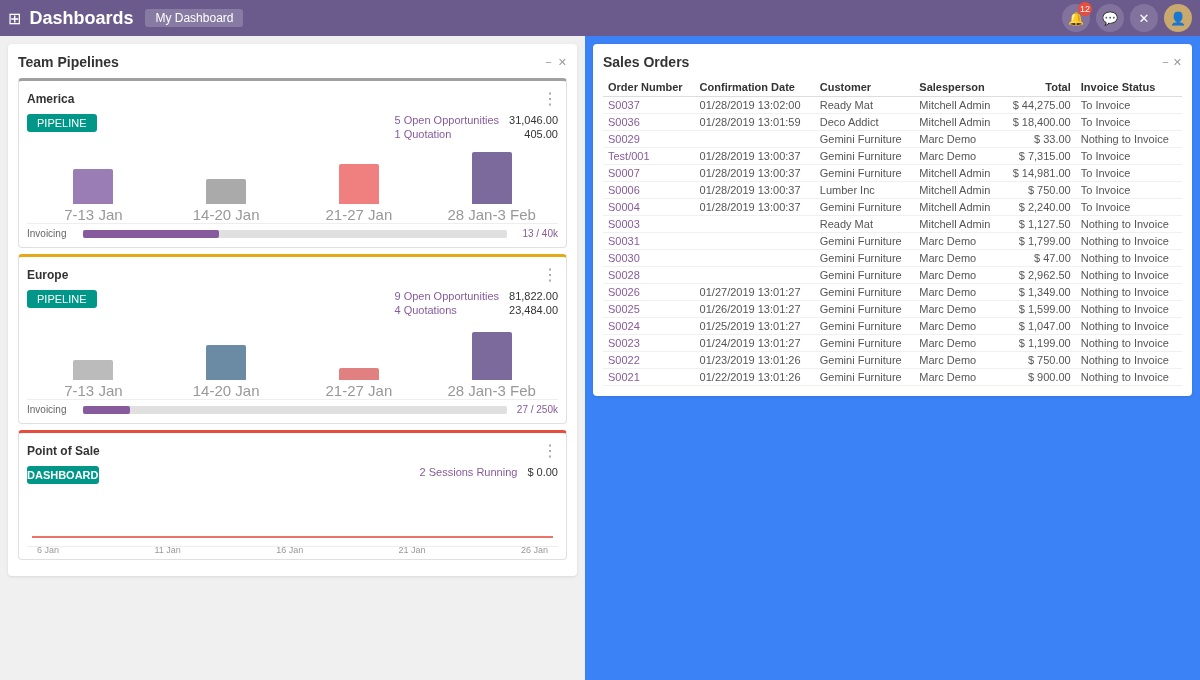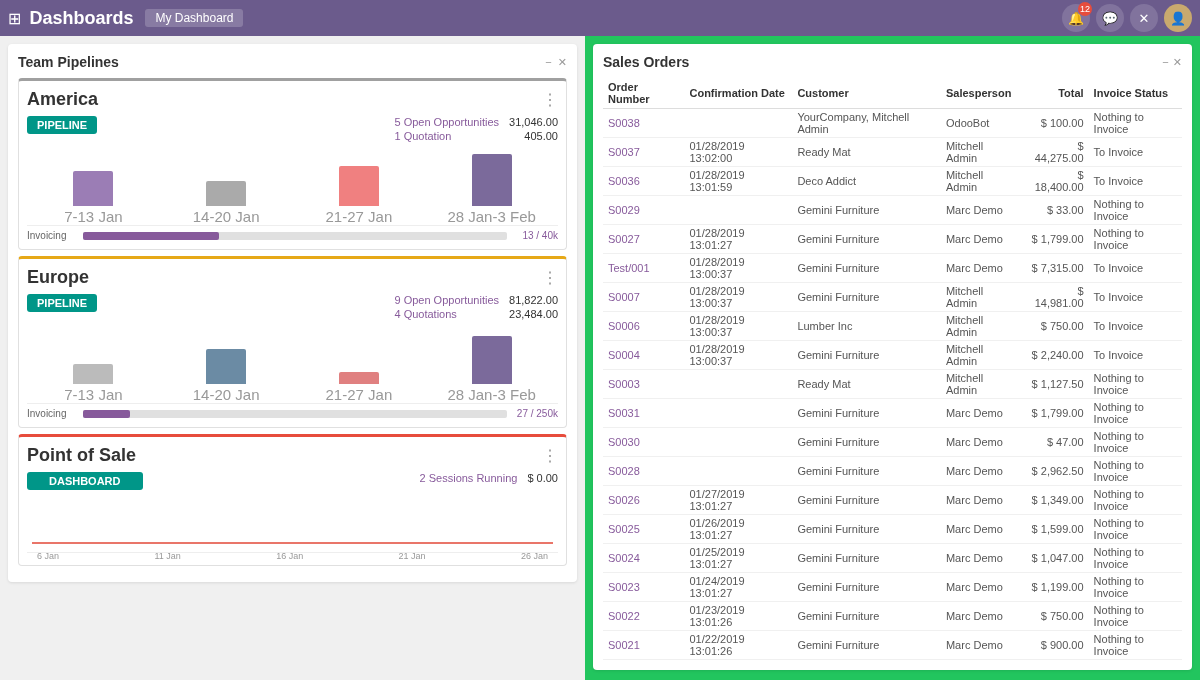--- a/index.html
+++ b/index.html
@@ -57,21 +57,21 @@
       overflow-y: auto;
       padding: 8px;
       background: #f0f0f0;
     }
 
     
     .right-panel {
       flex: 1;
       overflow-y: auto;
       padding: 8px;
-      background: #22c55e;
+      background: #3b82f6;
     }
 
     
     .widget-card {
       background: white;
       border-radius: 4px;
       margin-bottom: 8px;
       padding: 10px;
       box-shadow: 0 1px 3px rgba(0,0,0,0.1);
     }
@@ -93,38 +93,38 @@
 
     
     .pipeline-section { border: 1px solid #e0e0e0; border-radius: 4px; padding: 8px; margin-bottom: 6px; }
     .pipeline-section.america { border-top: 3px solid #a0a0a0; }
     .pipeline-section.europe { border-top: 3px solid #e6a817; }
     .pipeline-section.pos { border-top: 3px solid #e74c3c; }
 
     .section-header {
       display: flex; justify-content: space-between; align-items: center; margin-bottom: 6px;
     }
-    .section-title { font-size: 18px; font-weight: bold; color: #333; }
+    .section-title { font-size: 12px; font-weight: bold; color: #333; }
     .section-menu { color: #999; cursor: pointer; font-size: 16px; }
 
     .pipeline-btn {
       background: #009688;
       color: white;
       border: none;
       padding: 3px 10px;
       border-radius: 3px;
       font-size: 11px;
       cursor: pointer;
-      font-weight: bold;
+      font-weight: normal;
     }
     .dashboard-btn {
       background: #009688;
       color: white;
       border: none;
-      padding: 3px 22px;
+      padding: 3px 0;
       border-radius: 3px;
       font-size: 11px;
       cursor: pointer;
       font-weight: bold;
     }
 
     .pipeline-stats {
       margin-bottom: 6px;
     }
     .pipeline-stats .stat-link { color: #875a9b; text-decoration: none; font-size: 11px; cursor: pointer; }
@@ -376,28 +376,20 @@
           <tr>
             <th>Order Number</th>
             <th>Confirmation Date</th>
             <th>Customer</th>
             <th>Salesperson</th>
             <th style="text-align:right;">Total</th>
             <th>Invoice Status</th>
           </tr>
         </thead>
         <tbody id="so-tbody">
-        <tr>
-      <td style="color:#875a9b; cursor:pointer;">S0038</td>
-      <td></td>
-      <td>YourCompany, Mitchell Admin</td>
-      <td>OdooBot</td>
-      <td class="total-col">$ 100.00</td>
-      <td class="invoice-status-nothing">Nothing to Invoice</td>
-    </tr>
             <tr>
       <td style="color:#875a9b; cursor:pointer;">S0037</td>
       <td>01/28/2019 13:02:00</td>
       <td>Ready Mat</td>
       <td>Mitchell Admin</td>
       <td class="total-col">$ 44,275.00</td>
       <td class="invoice-status-to">To Invoice</td>
     </tr>
             <tr>
       <td style="color:#875a9b; cursor:pointer;">S0036</td>
@@ -409,28 +401,20 @@
     </tr>
             <tr>
       <td style="color:#875a9b; cursor:pointer;">S0029</td>
       <td></td>
       <td>Gemini Furniture</td>
       <td>Marc Demo</td>
       <td class="total-col">$ 33.00</td>
       <td class="invoice-status-nothing">Nothing to Invoice</td>
     </tr>
             <tr>
-      <td style="color:#875a9b; cursor:pointer;">S0027</td>
-      <td>01/28/2019 13:01:27</td>
-      <td>Gemini Furniture</td>
-      <td>Marc Demo</td>
-      <td class="total-col">$ 1,799.00</td>
-      <td class="invoice-status-nothing">Nothing to Invoice</td>
-    </tr>
-            <tr>
       <td style="color:#875a9b; cursor:pointer;">Test/001</td>
       <td>01/28/2019 13:00:37</td>
       <td>Gemini Furniture</td>
       <td>Marc Demo</td>
       <td class="total-col">$ 7,315.00</td>
       <td class="invoice-status-to">To Invoice</td>
     </tr>
             <tr>
       <td style="color:#875a9b; cursor:pointer;">S0007</td>
       <td>01/28/2019 13:00:37</td>

